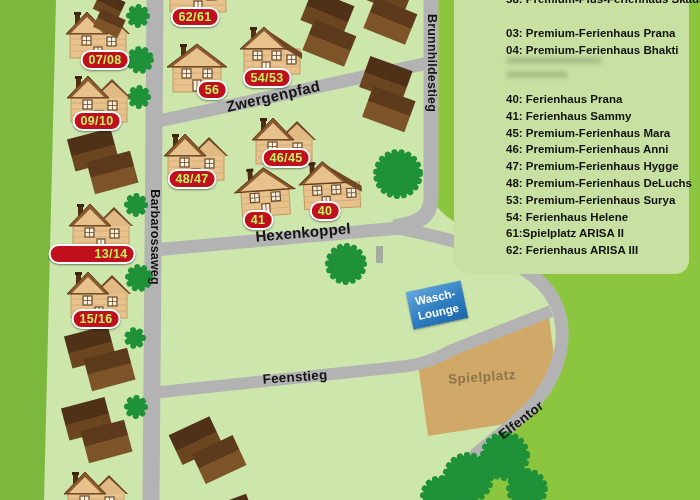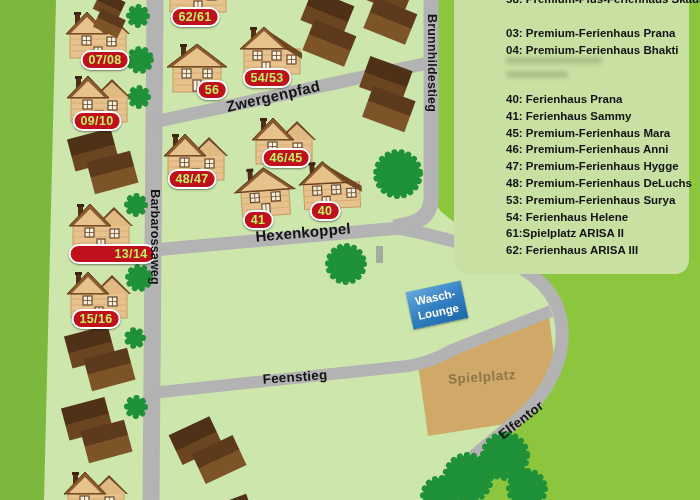--- a/index.html
+++ b/index.html
@@ -196,21 +196,21 @@
   <div id="labels-layer">
       <div class="pill" style="left: 195px; top: 17px;">62/61</div>
       <div class="pill" style="left: 98px; top: 60px; margin-left: 7px;">07/08</div>
       <div class="pill" style="left: 97px; top: 121px;">09/10</div>
       <div class="pill" style="left: 196px; top: 90px; margin-left: 16px;">56</div>
       <div class="pill" style="left: 267px; top: 78px;">54/53</div>
       <div class="pill" style="left: 192px; top: 179px;">48/47</div>
       <div class="pill" style="left: 286px; top: 158px;">46/45</div>
       <div class="pill" style="left: 258px; top: 220px;">41</div>
       <div class="pill" style="left: 325px; top: 211px;">40</div>
-      <div class="pill" style="left: 112px; top: 254px; padding-left: 44px;">13/14</div>
+      <div class="pill" style="left: 92px; top: 254px; padding-left: 44px;">13/14</div>
       <div class="pill" style="left: 96px; top: 319px;">15/16</div>
     </div>
   <div id="streets-layer">
       <span class="street" style="left: 273px; top: 96px; font-size: 15px; transform: translate(-50%, -50%) rotate(-13deg);">Zwergenpfad</span>
       <span class="street" style="left: 432px; top: 63px; font-size: 12.5px; transform: translate(-50%, -50%) rotate(90deg);">Brunnhildestieg</span>
       <span class="street" style="left: 155px; top: 237px; font-size: 12.5px; transform: translate(-50%, -50%) rotate(90deg);">Barbarossaweg</span>
       <span class="street" style="left: 303px; top: 232px; font-size: 15px; transform: translate(-50%, -50%) rotate(-5deg);">Hexenkoppel</span>
       <span class="street" style="left: 295px; top: 377px; font-size: 13.5px; transform: translate(-50%, -50%) rotate(-4deg);">Feenstieg</span>
       <span class="street" style="left: 521px; top: 420px; font-size: 13.5px; transform: translate(-50%, -50%) rotate(-38deg);">Elfentor</span>
     </div>

